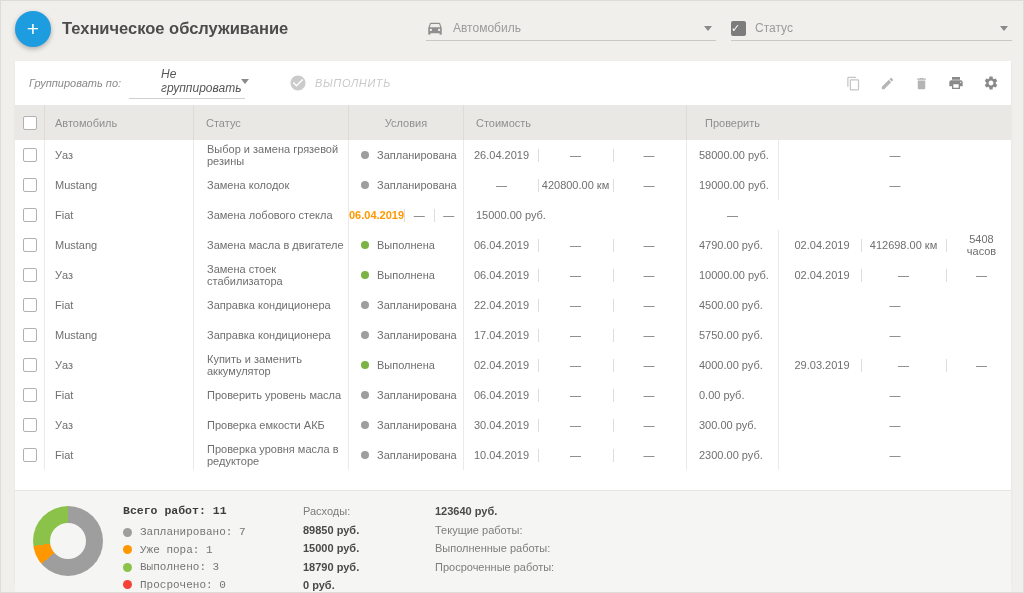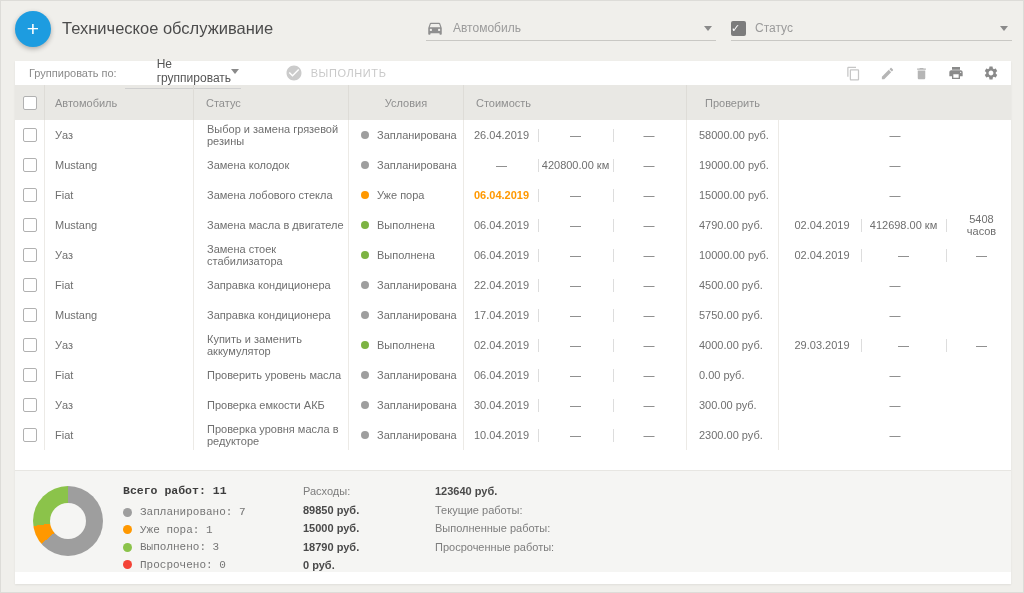--- a/index.html
+++ b/index.html
@@ -14,37 +14,37 @@
 
   
   .topbar { position:relative; height:60px; }
   .add-btn {
     position:absolute; left:14px; top:10px;
     width:36px; height:36px; border-radius:50%;
     background:#1d9ce0; color:#fff; border:none;
     font-size:21px; font-weight:300; line-height:34px;
     box-shadow:0 2px 5px rgba(0,0,0,.28); cursor:pointer;
   }
-  .page-title { position:absolute; left:61px; top:18px; font-size:16.5px; font-weight:400; color:#4c4c4c; }
+  .page-title { position:absolute; left:61px; top:18px; font-size:16.5px; font-weight:700; color:#4c4c4c; }
   .filter { position:absolute; top:15px; height:25px; border-bottom:1px solid #c9c8c4; display:flex; align-items:center; }
   .filter-vehicle { left:425px; width:290px; }
   .filter-status  { left:730px; width:281px; }
   .filter .ficon { margin-right:9px; display:flex; align-items:center; }
   .filter .flabel { font-size:12px; color:#9b9b9b; flex:1; }
   .caret { width:0; height:0; border-left:4px solid transparent; border-right:4px solid transparent; border-top:5px solid #8a8a8a; margin-right:4px; }
   .cb-checked {
     width:15px; height:15px; border-radius:2px; background:#7c7c7c;
     color:#fff; font-size:11px; line-height:15px; text-align:center;
   }
 
   
   .panel { position:absolute; left:14px; top:60px; width:996px; height:523px; background:#fff; box-shadow:0 1px 2px rgba(0,0,0,.07); }
 
   
-  .toolbar { height:24px; display:flex; align-items:center; background:#fff; }
+  .toolbar { height:44px; display:flex; align-items:center; background:#fff;font-style:italic; }
   .group-label { margin-left:14px; font-size:11px; color:#8a8a8a; }
   .group-select { margin-left:8px; width:116px; display:flex; align-items:center; border-bottom:1px solid #cfcfcf; padding-bottom:3px; cursor:pointer; }
   .group-select .gval { flex:1; font-size:12px; color:#565656;margin-left:32px; }
   .execute-btn { margin-left:44px; display:flex; align-items:center; gap:8px; color:#c9c9c9; font-size:11px; letter-spacing:.6px; cursor:default; }
   .toolbar-icons { margin-left:auto; margin-right:12px; display:flex; align-items:center; gap:19px; }
   .toolbar-icons .tico { display:flex; cursor:pointer; }
 
   
   .thead, .trow {
     display:grid;
@@ -206,21 +206,20 @@
           <div class="col-group done">
             <span class="dash-full">—</span>
           </div>
         </div>
         <div class="trow">
           <div class="col-check">
             <span class="cb"></span>
           </div>
           <div class="col-vehicle">Fiat</div>
           <div class="col-work">Замена лобового стекла</div>
-          <div class="col-status"><span class="dot" style="background:#ff9800"></span>Уже пора</div>
           <div class="col-group cond">
             <span class="sub s1 hl-date" style="color:#ff9800">06.04.2019</span>
             <i class="vdiv"></i>
             <span class="sub s2">—</span>
             <i class="vdiv"></i>
             <span class="sub s3">—</span>
           </div>
           <div class="col-cost">15000.00 руб.</div>
           <div class="col-group done">
             <span class="dash-full">—</span>

